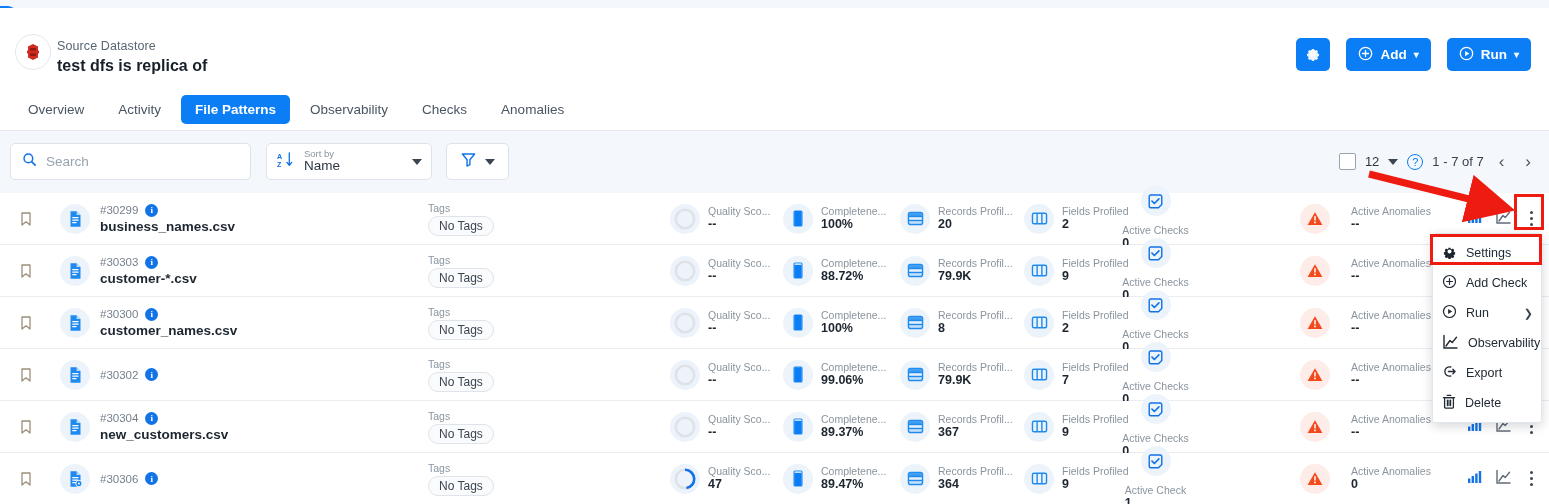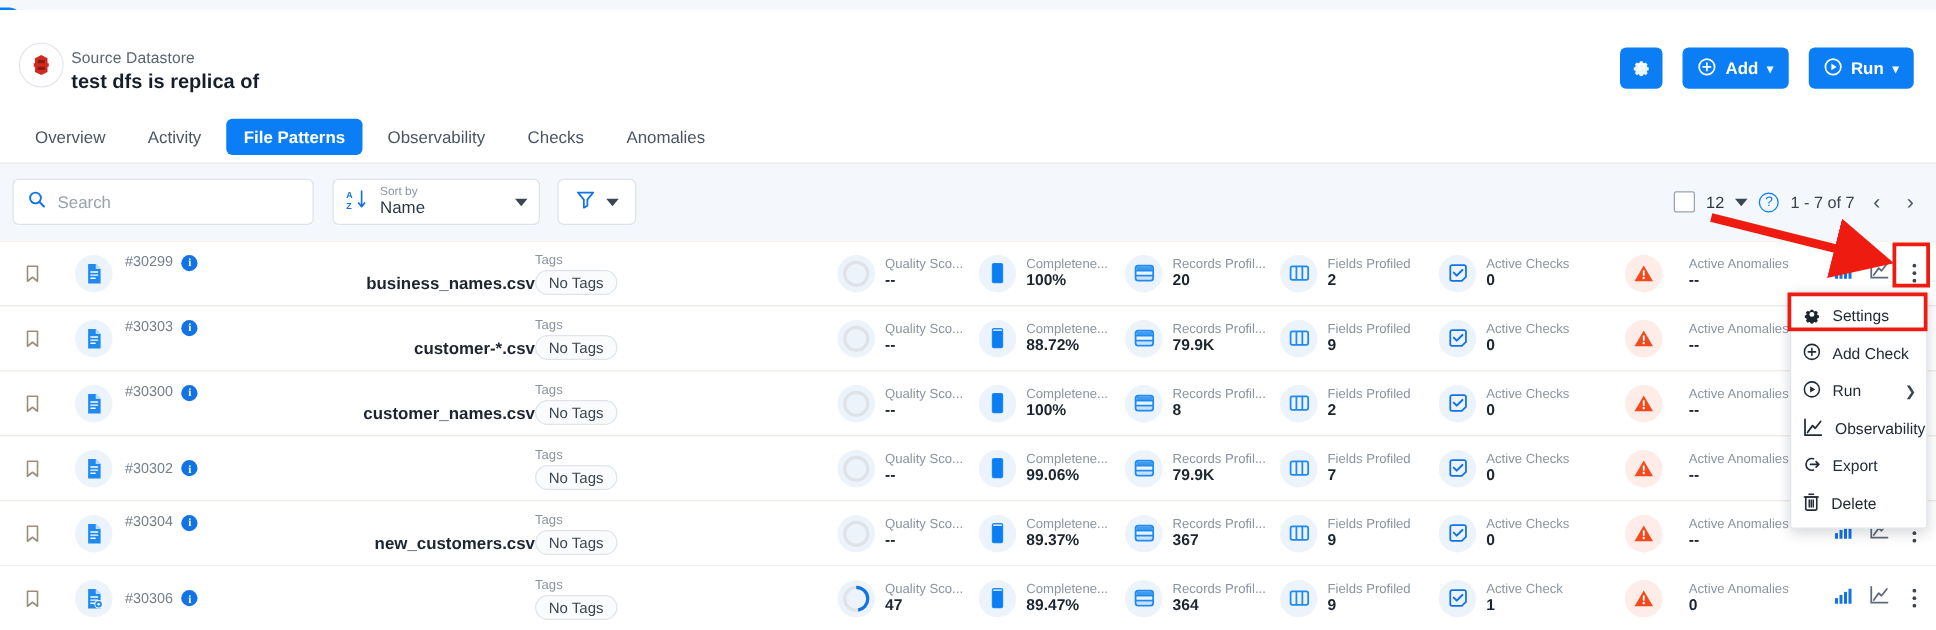--- a/index.html
+++ b/index.html
@@ -2,21 +2,21 @@
 <html><head>
 <meta charset="utf-8">
 <style>
   * { box-sizing: border-box; margin: 0; padding: 0; }
   html, body {
     width: 1549px; height: 504px;
     font-family: "Liberation Sans", sans-serif;
     background: #ffffff;
     overflow: hidden;
   }
-  #app { position: relative; width: 1549px; height: 452px; background: #fdba74; }
+  #app { position: relative; width: 1549px; height: 452px; background: #a16207; }
 
   
   .topstrip { position:absolute; left:0; top:0; width:1549px; height:8px; background:#f4f7fb; }
   .collapse-btn {
     position:absolute; left:-10px; top:6px; width:28px; height:22px;
     background:#0b7ef5; border-radius:0 11px 11px 0;
     display:flex; align-items:center; justify-content:center;
     color:#fff; font-size:12px; line-height:1;
   }
 
@@ -78,40 +78,40 @@
 
   
   .table { position:absolute; left:0; top:193px; width:1549px; }
   .row {
     position:relative; height:52px; border-bottom:1px solid #e9edf2; background:#fff;
     display:flex; align-items:center;
   }
   .bookmark { width:52px; display:flex; justify-content:center; align-items:center; }
   .fileicon { width:46px; display:flex; justify-content:center; align-items:center; }
   .fi-circle { width:30px;height:30px;border-radius:50%;background:#edf3fb;display:flex;align-items:center;justify-content:center; }
-  .namecell { width:330px; padding-left:2px;text-align:right; }
+  .namecell { width:330px; padding-left:2px; }
   .nm-top { display:flex; align-items:center; gap:7px; }
   .nm-id { font-size:11.5px; color:#75808c; }
   .info-dot { width:13px;height:13px;border-radius:50%;background:#1273e6;color:#fff;font-size:9px;font-weight:bold;display:flex;align-items:center;justify-content:center; font-family:"Liberation Serif", serif;}
   .nm-file { font-size:13.5px; font-weight:bold; color:#1d2630; margin-top:2px; }
   .tagcell { width:160px; }
   .tg-lbl { font-size:10.5px; color:#8a949f; }
   .tg-pill { display:inline-block; margin-top:2px; padding:2px 10px; border:1px solid #dfe4ea; border-radius:11px; font-size:12px; color:#3b454f; background:#fafbfc; }
 
   .metric { display:flex; align-items:center; gap:8px; }
   .m-icon { width:30px;height:30px;border-radius:50%;background:#edf3fb;display:flex;align-items:center;justify-content:center;flex-shrink:0; }
   .m-txt { line-height:1.15; }
   .m-lbl { font-size:10.5px; color:#8a949f; white-space:nowrap; display:block; }
   .m-val { font-size:12.5px; font-weight:bold; color:#1d2630; display:block; }
 
   .m-quality { position:absolute; left:670px; width:108px; }
   .m-complete { position:absolute; left:783px; width:112px; }
   .m-records { position:absolute; left:900px; width:110px; }
   .m-fields  { position:absolute; left:1024px; width:108px; }
-  .m-checks  { position:absolute; left:1151px; width:105px; }
+  .m-checks  { position:absolute; left:1103px; width:105px;flex-direction:column; }
   .m-anom    { position:absolute; left:1300px; width:130px;gap:21px; }
 
   .rowactions { position:absolute; right:10px; display:flex; align-items:center; gap:12px; }
   .kebab { display:flex; flex-direction:column; gap:2.5px; align-items:center; padding:4px 6px; cursor:pointer; }
   .kebab i { width:3.5px;height:3.5px;border-radius:50%;background:#3c4652; display:block;}
 
   
   .ctxmenu {
     position:absolute; left:1432px; top:233px; width:110px;
     background:#fff; border:1px solid #e1e6ec; border-radius:3px;

